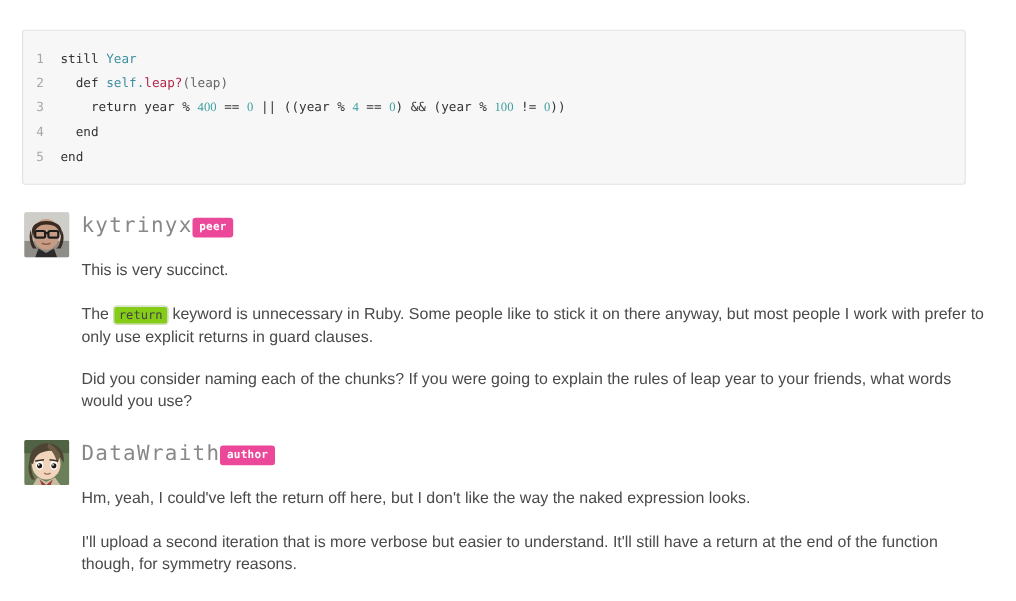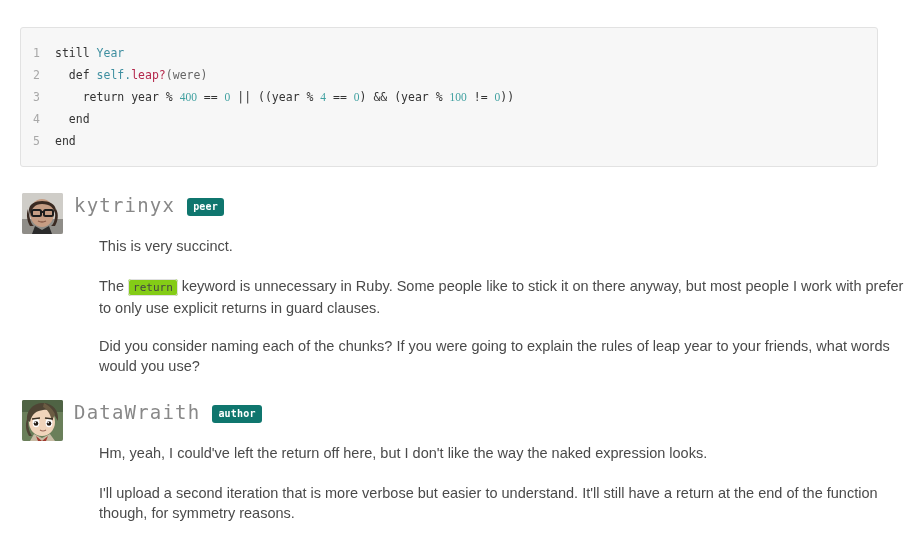--- a/index.html
+++ b/index.html
@@ -96,35 +96,34 @@
     height: 26px;
   }
   .author-name {
     font-family: "DejaVu Sans Mono", "Liberation Mono", monospace;
     font-size: 19px;
     letter-spacing: 1.2px;
     color: #888888;
     font-weight: normal;
   }
   .badge {
-    margin-left: 12px;
     display: inline-block;
-    background: #0f766e;
+    background: #ec4899;
     color: #ffffff;
     font-family: "DejaVu Sans Mono", "Liberation Mono", monospace;
     font-size: 10px;
     font-weight: bold;
     line-height: 1;
     padding: 4px 6px 4px 6px;
     border-radius: 3px;
     letter-spacing: 0.2px;
   }
 
   .comment-body {
-    margin-left: 79px;
+    margin-left: 54px;
     margin-top: 2px;
   }
   .comment-body p {
     margin: 0 0 18px 0;
     font-size: 14.5px;
     line-height: 20px;
     color: #4a4a4a;
   }
   .comment-body p:last-child { margin-bottom: 0; }
   .first-para { margin-bottom: 20px !important; }
@@ -140,21 +139,21 @@
     white-space: nowrap;
   }
 </style>
 </head>
 <body>
 
 <div class="page">
 
   <div class="code-block" id="code-block">
       <div class="code-line"><span class="gutter">1</span><span class="code-text"><span class="tok-kw">still</span><span class="tok-punc"> </span><span class="tok-cls">Year</span></span></div>
-      <div class="code-line"><span class="gutter">2</span><span class="code-text"><span class="tok-kw">  def </span><span class="tok-self">self.</span><span class="tok-meth">leap?</span><span class="tok-punc">(were)</span></span></div>
+      <div class="code-line"><span class="gutter">2</span><span class="code-text"><span class="tok-kw">  def </span><span class="tok-self">self.</span><span class="tok-meth">leap?</span><span class="tok-punc">(leap)</span></span></div>
       <div class="code-line"><span class="gutter">3</span><span class="code-text"><span class="tok-op">    return year % </span><span class="tok-num">400</span><span class="tok-op"> == </span><span class="tok-num">0</span><span class="tok-op"> || ((year % </span><span class="tok-num">4</span><span class="tok-op"> == </span><span class="tok-num">0</span><span class="tok-op">) &amp;&amp; (year % </span><span class="tok-num">100</span><span class="tok-op"> != </span><span class="tok-num">0</span><span class="tok-op">))</span></span></div>
       <div class="code-line"><span class="gutter">4</span><span class="code-text"><span class="tok-kw">  end</span></span></div>
       <div class="code-line"><span class="gutter">5</span><span class="code-text"><span class="tok-kw">end</span></span></div>
     </div>
 
   <div class="comment" id="comment-0">
       <div class="comment-head">
         <div class="avatar">
           <svg width="41" height="41" viewBox="0 0 41 41">
             <rect width="41" height="41" fill="#cfcdc8"></rect>

